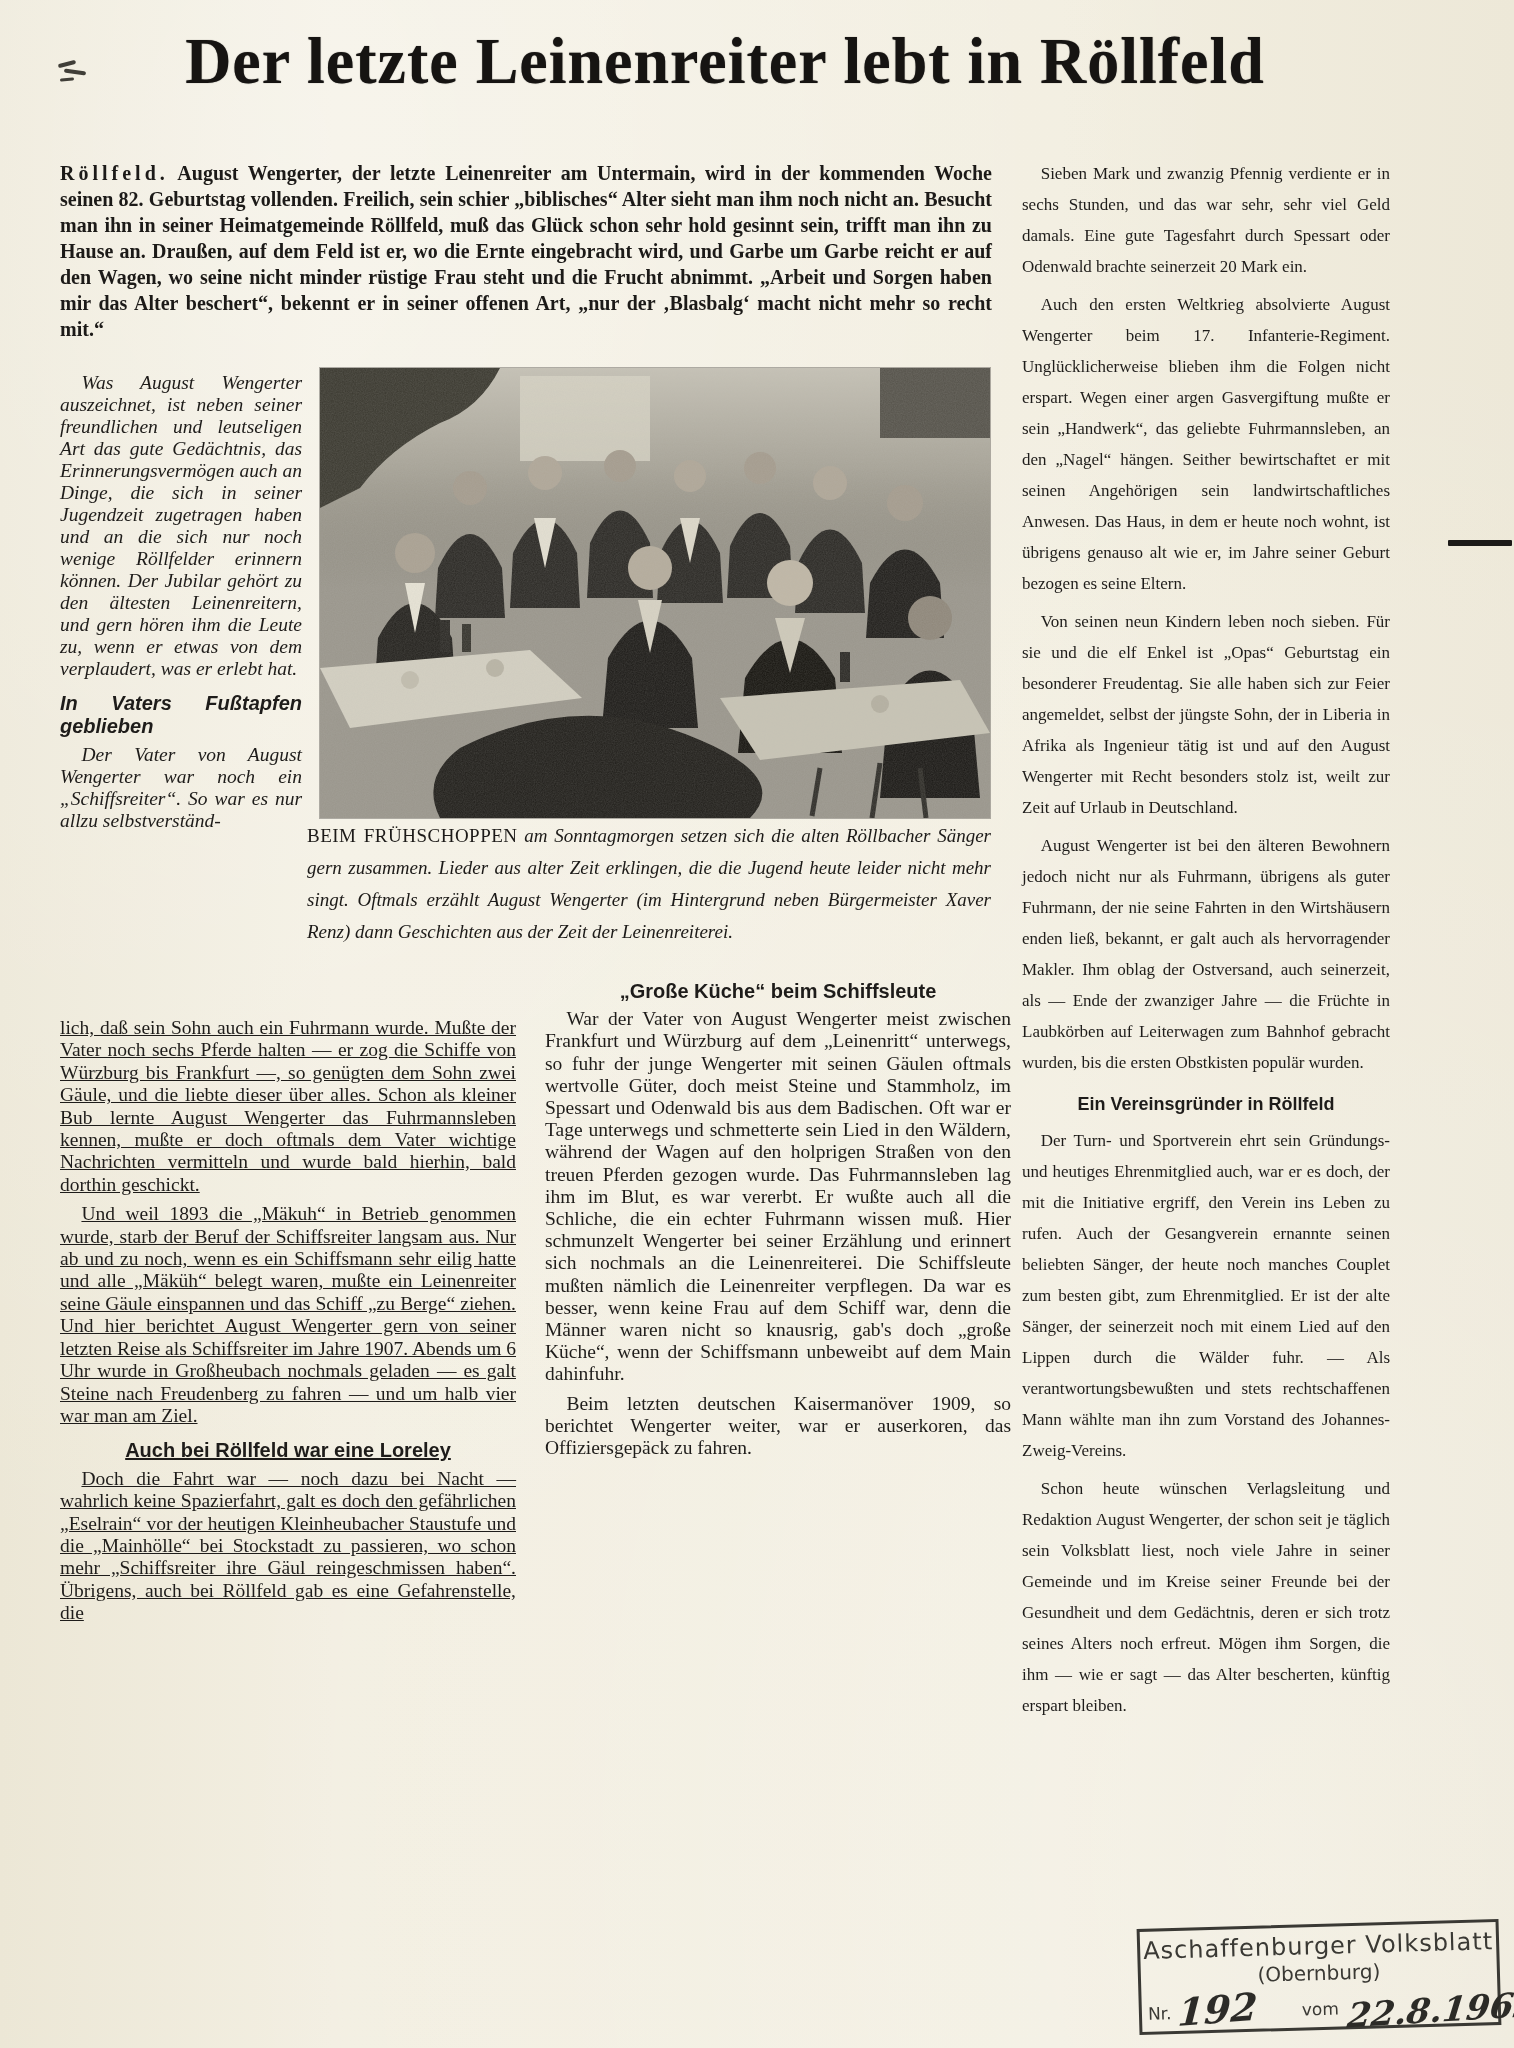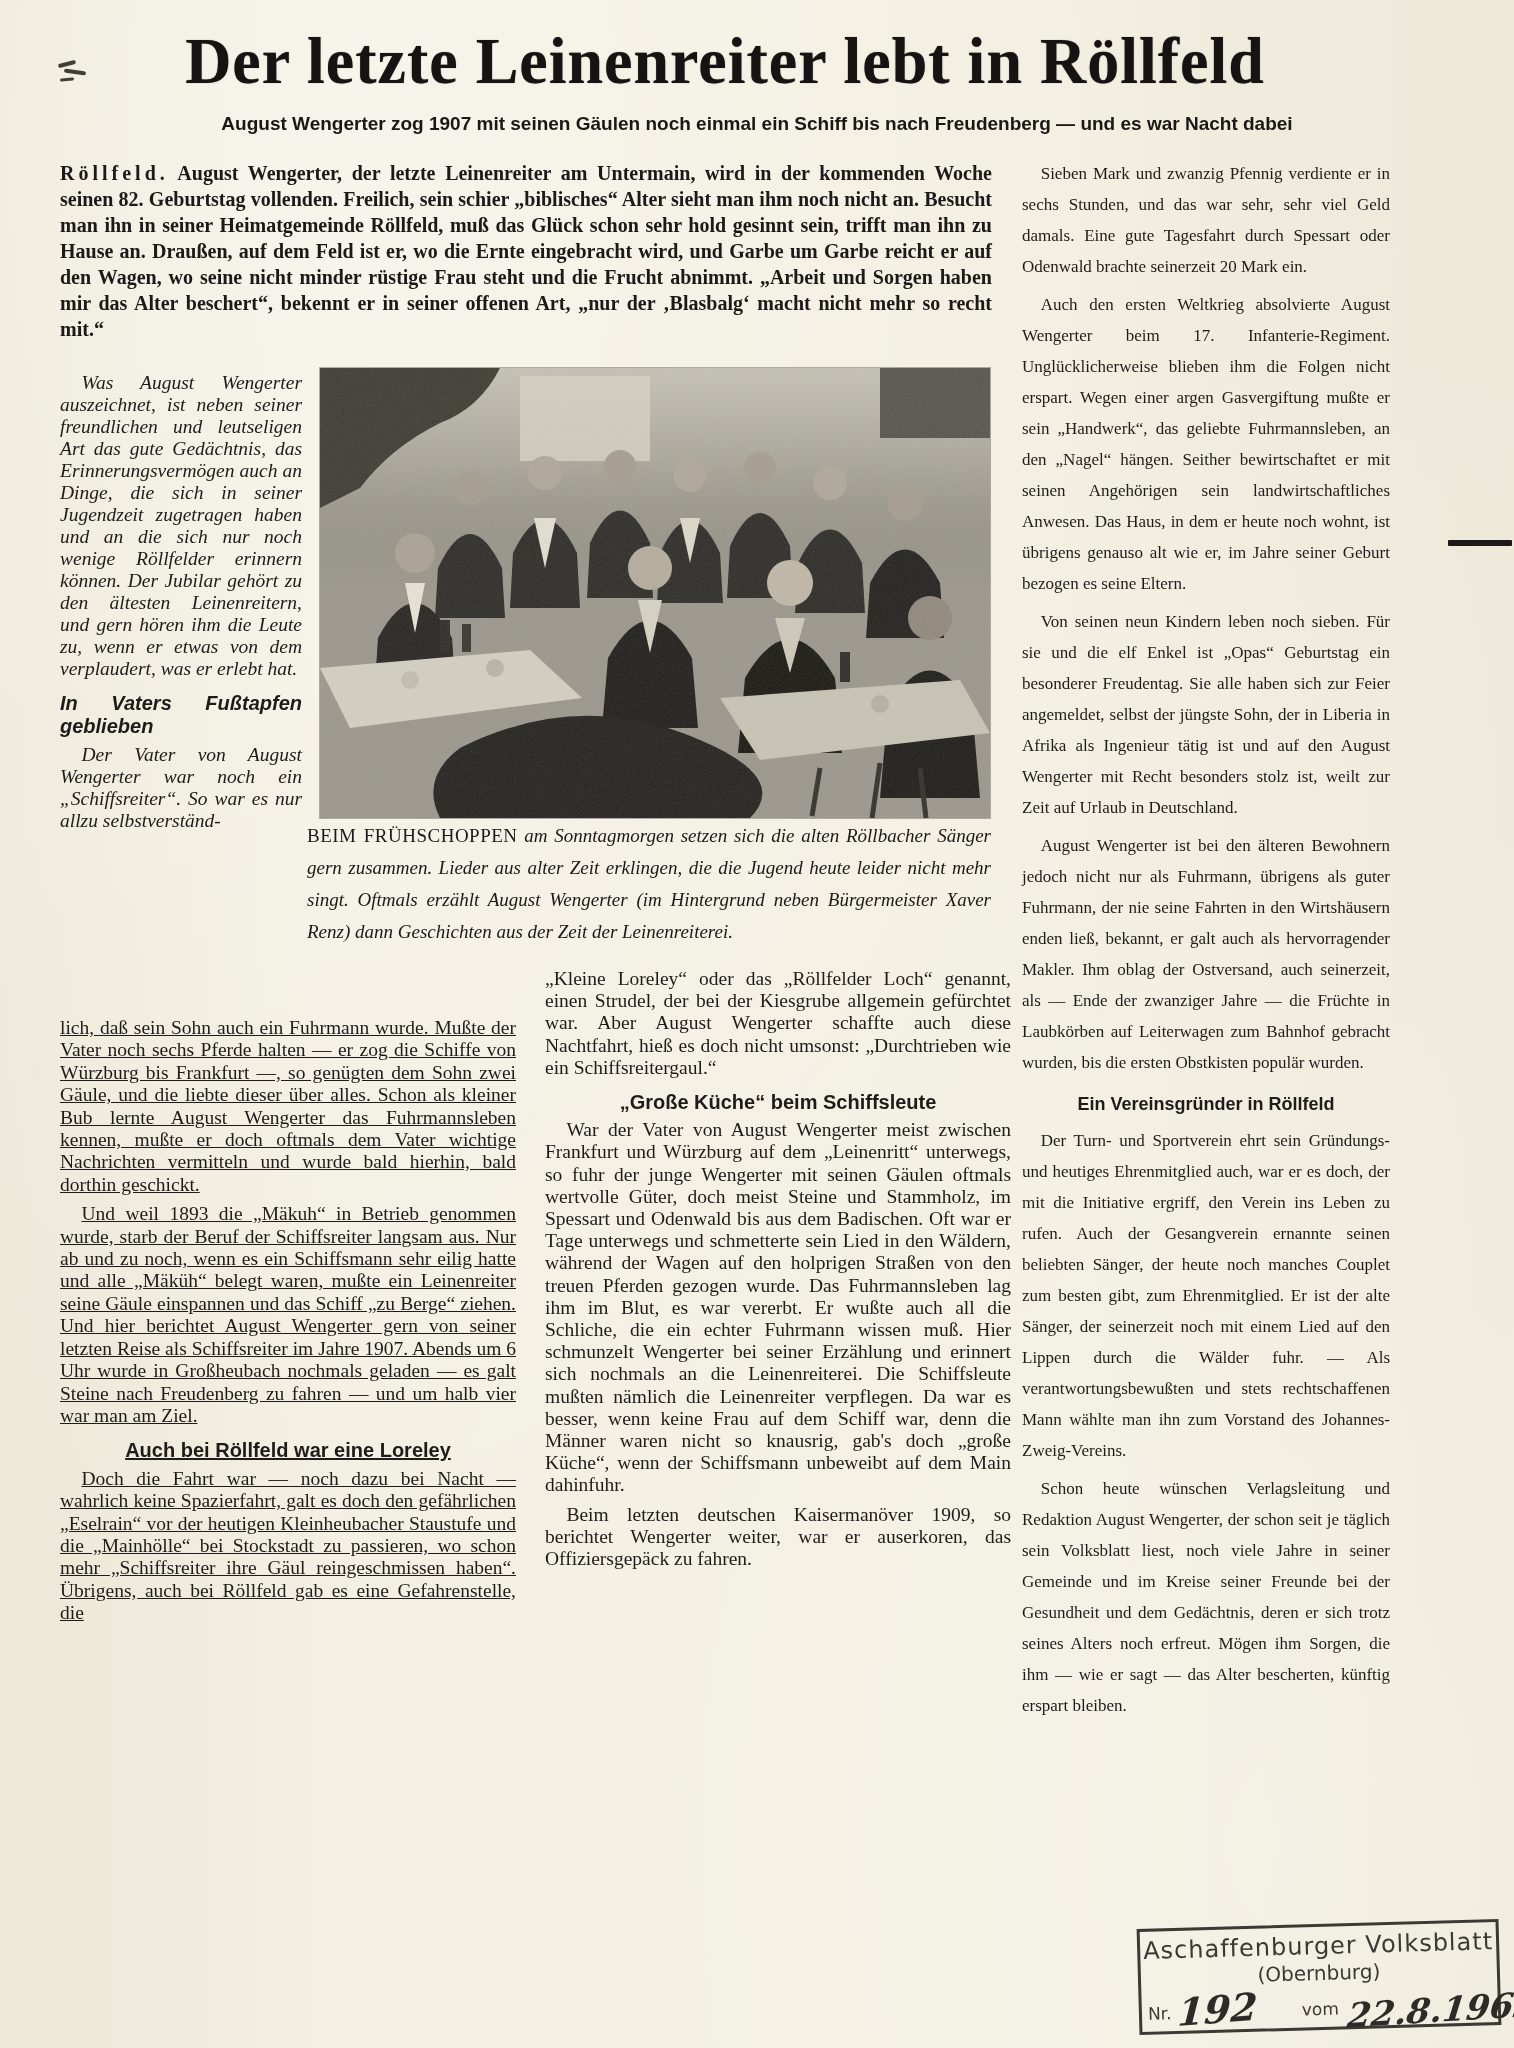--- a/index.html
+++ b/index.html
@@ -70,21 +70,20 @@
 
   <div id="smudge" class="abs">
       <i></i>
       <i></i>
       <i></i>
     </div>
   <div id="tick1" class="abs"></div>
 
   <div id="headline" class="abs">Der letzte Leinenreiter lebt in Röllfeld</div>
 
-  <div id="subhead" class="abs">August Wengerter zog 1907 mit seinen Gäulen noch einmal ein Schiff bis nach Freudenberg — und es war Nacht dabei</div>
 
   <div id="lead" class="abs">
     <span class="spaced">Röllfeld.</span><span> August Wengerter, der letzte Leinenreiter am Untermain, wird in der kommenden Woche seinen 82. Geburtstag vollenden. Freilich, sein schier „biblisches“ Alter sieht man ihm noch nicht an. Besucht man ihn in seiner Heimatgemeinde Röllfeld, muß das Glück schon sehr hold gesinnt sein, trifft man ihn zu Hause an. Draußen, auf dem Feld ist er, wo die Ernte eingebracht wird, und Garbe um Garbe reicht er auf den Wagen, wo seine nicht minder rüstige Frau steht und die Frucht abnimmt. „Arbeit und Sorgen haben mir das Alter beschert“, bekennt er in seiner offenen Art, „nur der ‚Blasbalg‘ macht nicht mehr so recht mit.“</span>
   </div>
 
   <div id="narrowCol" class="abs textcol">
     <p class="indent">Was August Wengerter auszeichnet, ist neben seiner freundlichen und leutseligen Art das gute Gedächtnis, das Erinnerungsvermögen auch an Dinge, die sich in seiner Jugendzeit zugetragen haben und an die sich nur noch wenige Röllfelder erinnern können. Der Jubilar gehört zu den ältesten Leinenreitern, und gern hören ihm die Leute zu, wenn er etwas von dem verplaudert, was er erlebt hat.</p>
     <h3 class="colhead">In Vaters Fußtapfen geblieben</h3>
     <p class="indent">Der Vater von August Wengerter war noch ein „Schiffsreiter“. So war es nur allzu selbstverständ-</p>
   </div>
@@ -167,21 +166,20 @@
   </div>
 
   <div id="leftWide" class="abs textcol">
     <p>lich, daß sein Sohn auch ein Fuhrmann wurde. Mußte der Vater noch sechs Pferde halten — er zog die Schiffe von Würzburg bis Frankfurt —, so genügten dem Sohn zwei Gäule, und die liebte dieser über alles. Schon als kleiner Bub lernte August Wengerter das Fuhrmannsleben kennen, mußte er doch oftmals dem Vater wichtige Nachrichten vermitteln und wurde bald hierhin, bald dorthin geschickt.</p>
     <p class="para indent">Und weil 1893 die „Mäkuh“ in Betrieb genommen wurde, starb der Beruf der Schiffsreiter langsam aus. Nur ab und zu noch, wenn es ein Schiffsmann sehr eilig hatte und alle „Mäküh“ belegt waren, mußte ein Leinenreiter seine Gäule einspannen und das Schiff „zu Berge“ ziehen. Und hier berichtet August Wengerter gern von seiner letzten Reise als Schiffsreiter im Jahre 1907. Abends um 6 Uhr wurde in Großheubach nochmals geladen — es galt Steine nach Freudenberg zu fahren — und um halb vier war man am Ziel.</p>
     <h3 class="colhead centered">Auch bei Röllfeld war eine Loreley</h3>
     <p class="indent">Doch die Fahrt war — noch dazu bei Nacht — wahrlich keine Spazierfahrt, galt es doch den gefährlichen „Eselrain“ vor der heutigen Kleinheubacher Staustufe und die „Mainhölle“ bei Stockstadt zu passieren, wo schon mehr „Schiffsreiter ihre Gäul reingeschmissen haben“. Übrigens, auch bei Röllfeld gab es eine Gefahrenstelle, die</p>
   </div>
 
   <div id="midCol" class="abs textcol">
-    <p>„Kleine Loreley“ oder das „Röllfelder Loch“ genannt, einen Strudel, der bei der Kiesgrube allgemein gefürchtet war. Aber August Wengerter schaffte auch diese Nachtfahrt, hieß es doch nicht umsonst: „Durchtrieben wie ein Schiffsreitergaul.“</p>
     <h3 class="colhead centered">„Große Küche“ beim Schiffsleute</h3>
     <p class="indent">War der Vater von August Wengerter meist zwischen Frankfurt und Würzburg auf dem „Leinenritt“ unterwegs, so fuhr der junge Wengerter mit seinen Gäulen oftmals wertvolle Güter, doch meist Steine und Stammholz, im Spessart und Odenwald bis aus dem Badischen. Oft war er Tage unterwegs und schmetterte sein Lied in den Wäldern, während der Wagen auf den holprigen Straßen von den treuen Pferden gezogen wurde. Das Fuhrmannsleben lag ihm im Blut, es war vererbt. Er wußte auch all die Schliche, die ein echter Fuhrmann wissen muß. Hier schmunzelt Wengerter bei seiner Erzählung und erinnert sich nochmals an die Leinenreiterei. Die Schiffsleute mußten nämlich die Leinenreiter verpflegen. Da war es besser, wenn keine Frau auf dem Schiff war, denn die Männer waren nicht so knausrig, gab's doch „große Küche“, wenn der Schiffsmann unbeweibt auf dem Main dahinfuhr.</p>
     <p class="para indent">Beim letzten deutschen Kaisermanöver 1909, so berichtet Wengerter weiter, war er auserkoren, das Offiziersgepäck zu fahren.</p>
   </div>
 
   <div id="rightCol" class="abs textcol">
     <p class="indent">Sieben Mark und zwanzig Pfennig verdiente er in sechs Stunden, und das war sehr, sehr viel Geld damals. Eine gute Tagesfahrt durch Spessart oder Odenwald brachte seinerzeit 20 Mark ein.</p>
     <p class="para indent">Auch den ersten Weltkrieg absolvierte August Wengerter beim 17. Infanterie-Regiment. Unglücklicherweise blieben ihm die Folgen nicht erspart. Wegen einer argen Gasvergiftung mußte er sein „Handwerk“, das geliebte Fuhrmannsleben, an den „Nagel“ hängen. Seither bewirtschaftet er mit seinen Angehörigen sein landwirtschaftliches Anwesen. Das Haus, in dem er heute noch wohnt, ist übrigens genauso alt wie er, im Jahre seiner Geburt bezogen es seine Eltern.</p>
     <p class="para indent">Von seinen neun Kindern leben noch sieben. Für sie und die elf Enkel ist „Opas“ Geburtstag ein besonderer Freudentag. Sie alle haben sich zur Feier angemeldet, selbst der jüngste Sohn, der in Liberia in Afrika als Ingenieur tätig ist und auf den August Wengerter mit Recht besonders stolz ist, weilt zur Zeit auf Urlaub in Deutschland.</p>
     <p class="para indent">August Wengerter ist bei den älteren Bewohnern jedoch nicht nur als Fuhrmann, übrigens als guter Fuhrmann, der nie seine Fahrten in den Wirtshäusern enden ließ, bekannt, er galt auch als hervorragender Makler. Ihm oblag der Ostversand, auch seinerzeit, als — Ende der zwanziger Jahre — die Früchte in Laubkörben auf Leiterwagen zum Bahnhof gebracht wurden, bis die ersten Obstkisten populär wurden.</p>

